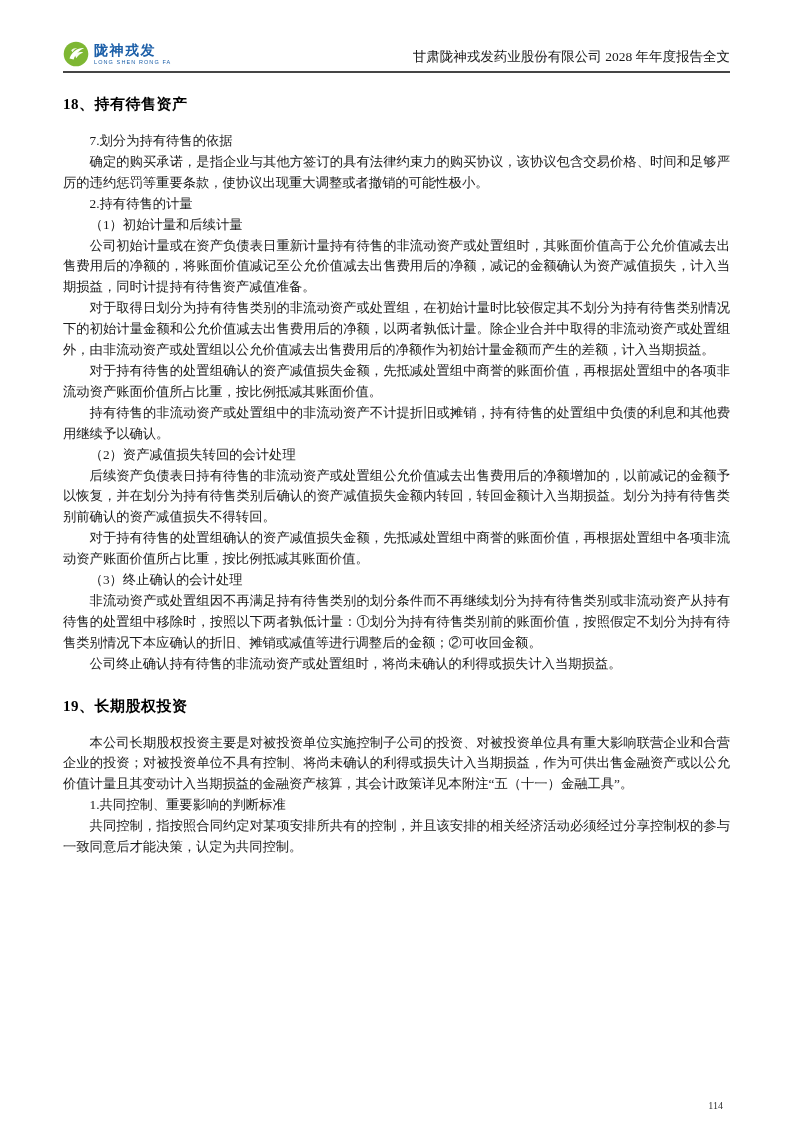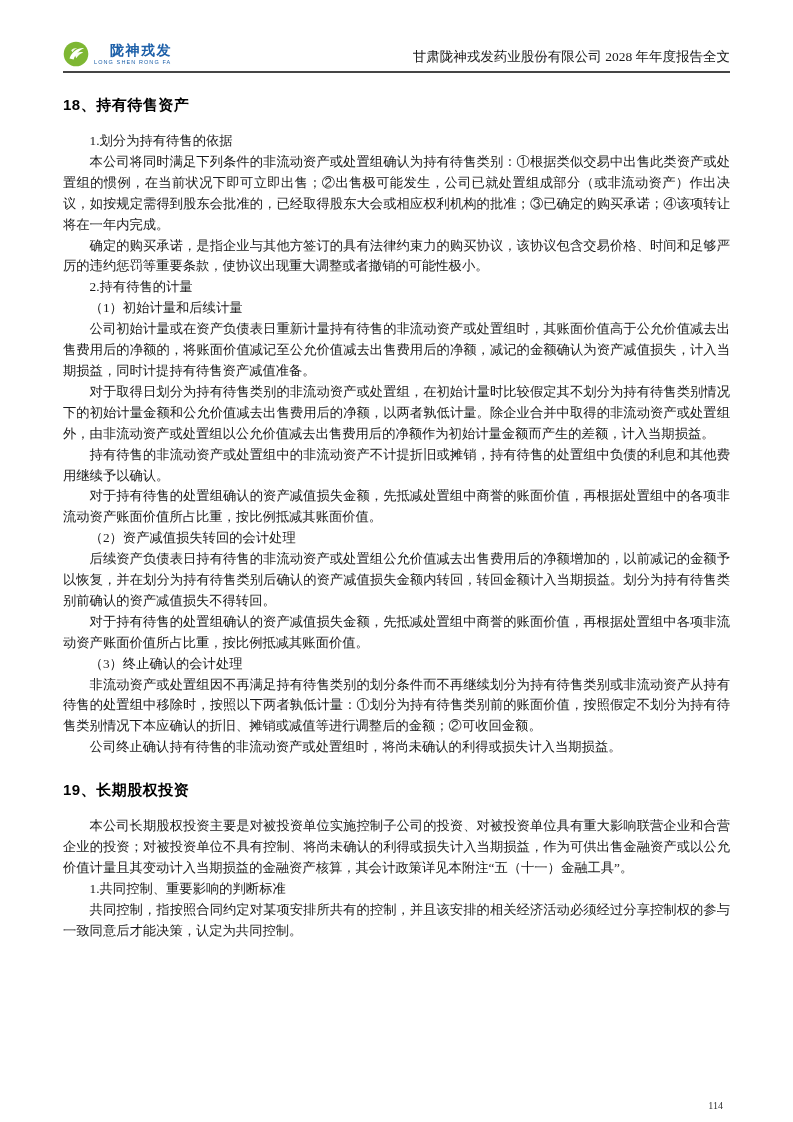--- a/index.html
+++ b/index.html
@@ -22,33 +22,33 @@
     position:absolute;left:63px;right:63px;top:0;height:73px;
     border-bottom:2.5px solid var(--header-rule);
     display:flex;justify-content:space-between;align-items:flex-end;
     padding-bottom:4px;
   }
   .logo{display:flex;align-items:center;gap:5px;}
   .logo-mark svg{display:block;}
   .logo-text{display:flex;flex-direction:column;line-height:1;}
   .logo-cn{
     font-family:"Liberation Sans","DejaVu Sans",sans-serif;
-    font-weight:bold;font-size:14px;color:var(--logo-blue);letter-spacing:1.5px;margin-left:16px;
+    font-weight:bold;font-size:14px;color:var(--logo-blue);letter-spacing:1.5px;
   }
   .logo-en{
     font-family:"Liberation Sans","DejaVu Sans",sans-serif;
     font-size:5.5px;color:var(--logo-blue);letter-spacing:1.1px;margin-top:2.5px;
   }
   .header-title{
     font-size:13.5px;color:var(--text-color);
     padding-bottom:1px;white-space:nowrap;
   }
   .content{position:absolute;left:63px;right:63px;top:73px;}
   h2.section-heading{
-    font-family:Liberation Sans, sans-serif;
+    font-family:Liberation Serif, serif;
     font-size:15px;font-weight:bold;line-height:21px;
     margin:21px 0 16px 0;color:#000;letter-spacing:0.5px;
   }
   p.body-paragraph{
     font-size:13.3px;line-height:20.9px;
     text-align:justify;text-indent:2em;
     color:var(--text-color);
   }
   .page-number{
     position:absolute;top:1100px;right:70px;
@@ -73,29 +73,28 @@
       <span class="logo-text">
         <span class="logo-cn">陇神戎发</span>
         <span class="logo-en">LONG SHEN RONG FA</span>
       </span>
     </div>
     <div class="header-title">甘肃陇神戎发药业股份有限公司 2028 年年度报告全文</div>
   </header>
 
   <main class="content" id="doc-body">
       <h2 class="section-heading">18、持有待售资产</h2>
-      <p class="body-paragraph">1.划分为持有待售的依据</p>
-      <p class="body-paragraph">本公司将同时满足下列条件的非流动资产或处置组确认为持有待售类别：①根据类似交易中出售此类资产或处置组的惯例，在当前状况下即可立即出售；②出售极可能发生，公司已就处置组成部分（或非流动资产）作出决议，如按规定需得到股东会批准的，已经取得股东大会或相应权利机构的批准；③已确定的购买承诺；④该项转让将在一年内完成。</p>
+      <p class="body-paragraph">7.划分为持有待售的依据</p>
       <p class="body-paragraph">确定的购买承诺，是指企业与其他方签订的具有法律约束力的购买协议，该协议包含交易价格、时间和足够严厉的违约惩罚等重要条款，使协议出现重大调整或者撤销的可能性极小。</p>
       <p class="body-paragraph">2.持有待售的计量</p>
       <p class="body-paragraph">（1）初始计量和后续计量</p>
       <p class="body-paragraph">公司初始计量或在资产负债表日重新计量持有待售的非流动资产或处置组时，其账面价值高于公允价值减去出售费用后的净额的，将账面价值减记至公允价值减去出售费用后的净额，减记的金额确认为资产减值损失，计入当期损益，同时计提持有待售资产减值准备。</p>
       <p class="body-paragraph">对于取得日划分为持有待售类别的非流动资产或处置组，在初始计量时比较假定其不划分为持有待售类别情况下的初始计量金额和公允价值减去出售费用后的净额，以两者孰低计量。除企业合并中取得的非流动资产或处置组外，由非流动资产或处置组以公允价值减去出售费用后的净额作为初始计量金额而产生的差额，计入当期损益。</p>
+      <p class="body-paragraph">对于持有待售的处置组确认的资产减值损失金额，先抵减处置组中商誉的账面价值，再根据处置组中的各项非流动资产账面价值所占比重，按比例抵减其账面价值。</p>
       <p class="body-paragraph">持有待售的非流动资产或处置组中的非流动资产不计提折旧或摊销，持有待售的处置组中负债的利息和其他费用继续予以确认。</p>
-      <p class="body-paragraph">对于持有待售的处置组确认的资产减值损失金额，先抵减处置组中商誉的账面价值，再根据处置组中的各项非流动资产账面价值所占比重，按比例抵减其账面价值。</p>
       <p class="body-paragraph">（2）资产减值损失转回的会计处理</p>
       <p class="body-paragraph">后续资产负债表日持有待售的非流动资产或处置组公允价值减去出售费用后的净额增加的，以前减记的金额予以恢复，并在划分为持有待售类别后确认的资产减值损失金额内转回，转回金额计入当期损益。划分为持有待售类别前确认的资产减值损失不得转回。</p>
       <p class="body-paragraph">对于持有待售的处置组确认的资产减值损失金额，先抵减处置组中商誉的账面价值，再根据处置组中各项非流动资产账面价值所占比重，按比例抵减其账面价值。</p>
       <p class="body-paragraph">（3）终止确认的会计处理</p>
       <p class="body-paragraph">非流动资产或处置组因不再满足持有待售类别的划分条件而不再继续划分为持有待售类别或非流动资产从持有待售的处置组中移除时，按照以下两者孰低计量：①划分为持有待售类别前的账面价值，按照假定不划分为持有待售类别情况下本应确认的折旧、摊销或减值等进行调整后的金额；②可收回金额。</p>
       <p class="body-paragraph">公司终止确认持有待售的非流动资产或处置组时，将尚未确认的利得或损失计入当期损益。</p>
       <h2 class="section-heading">19、长期股权投资</h2>
       <p class="body-paragraph">本公司长期股权投资主要是对被投资单位实施控制子公司的投资、对被投资单位具有重大影响联营企业和合营企业的投资；对被投资单位不具有控制、将尚未确认的利得或损失计入当期损益，作为可供出售金融资产或以公允价值计量且其变动计入当期损益的金融资产核算，其会计政策详见本附注“五（十一）金融工具”。</p>
       <p class="body-paragraph">1.共同控制、重要影响的判断标准</p>
       <p class="body-paragraph">共同控制，指按照合同约定对某项安排所共有的控制，并且该安排的相关经济活动必须经过分享控制权的参与一致同意后才能决策，认定为共同控制。</p>

